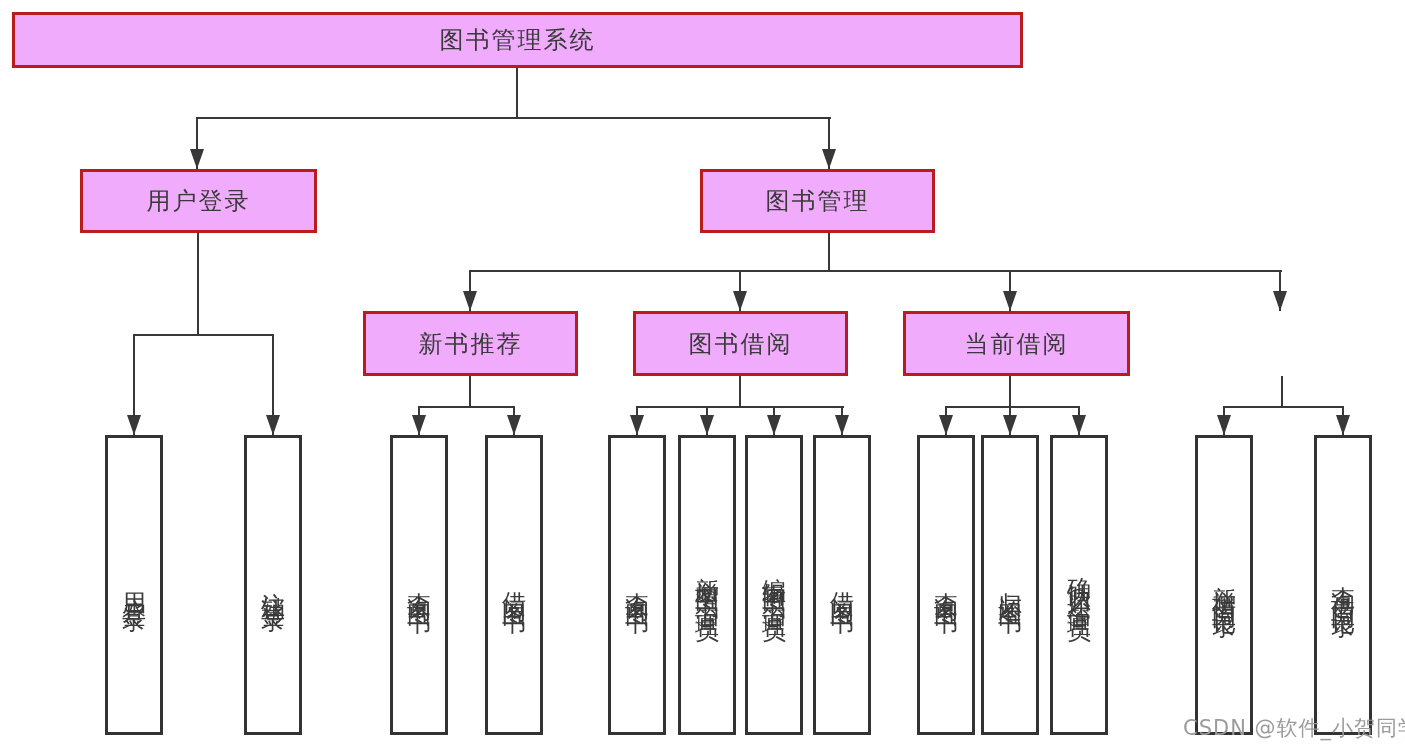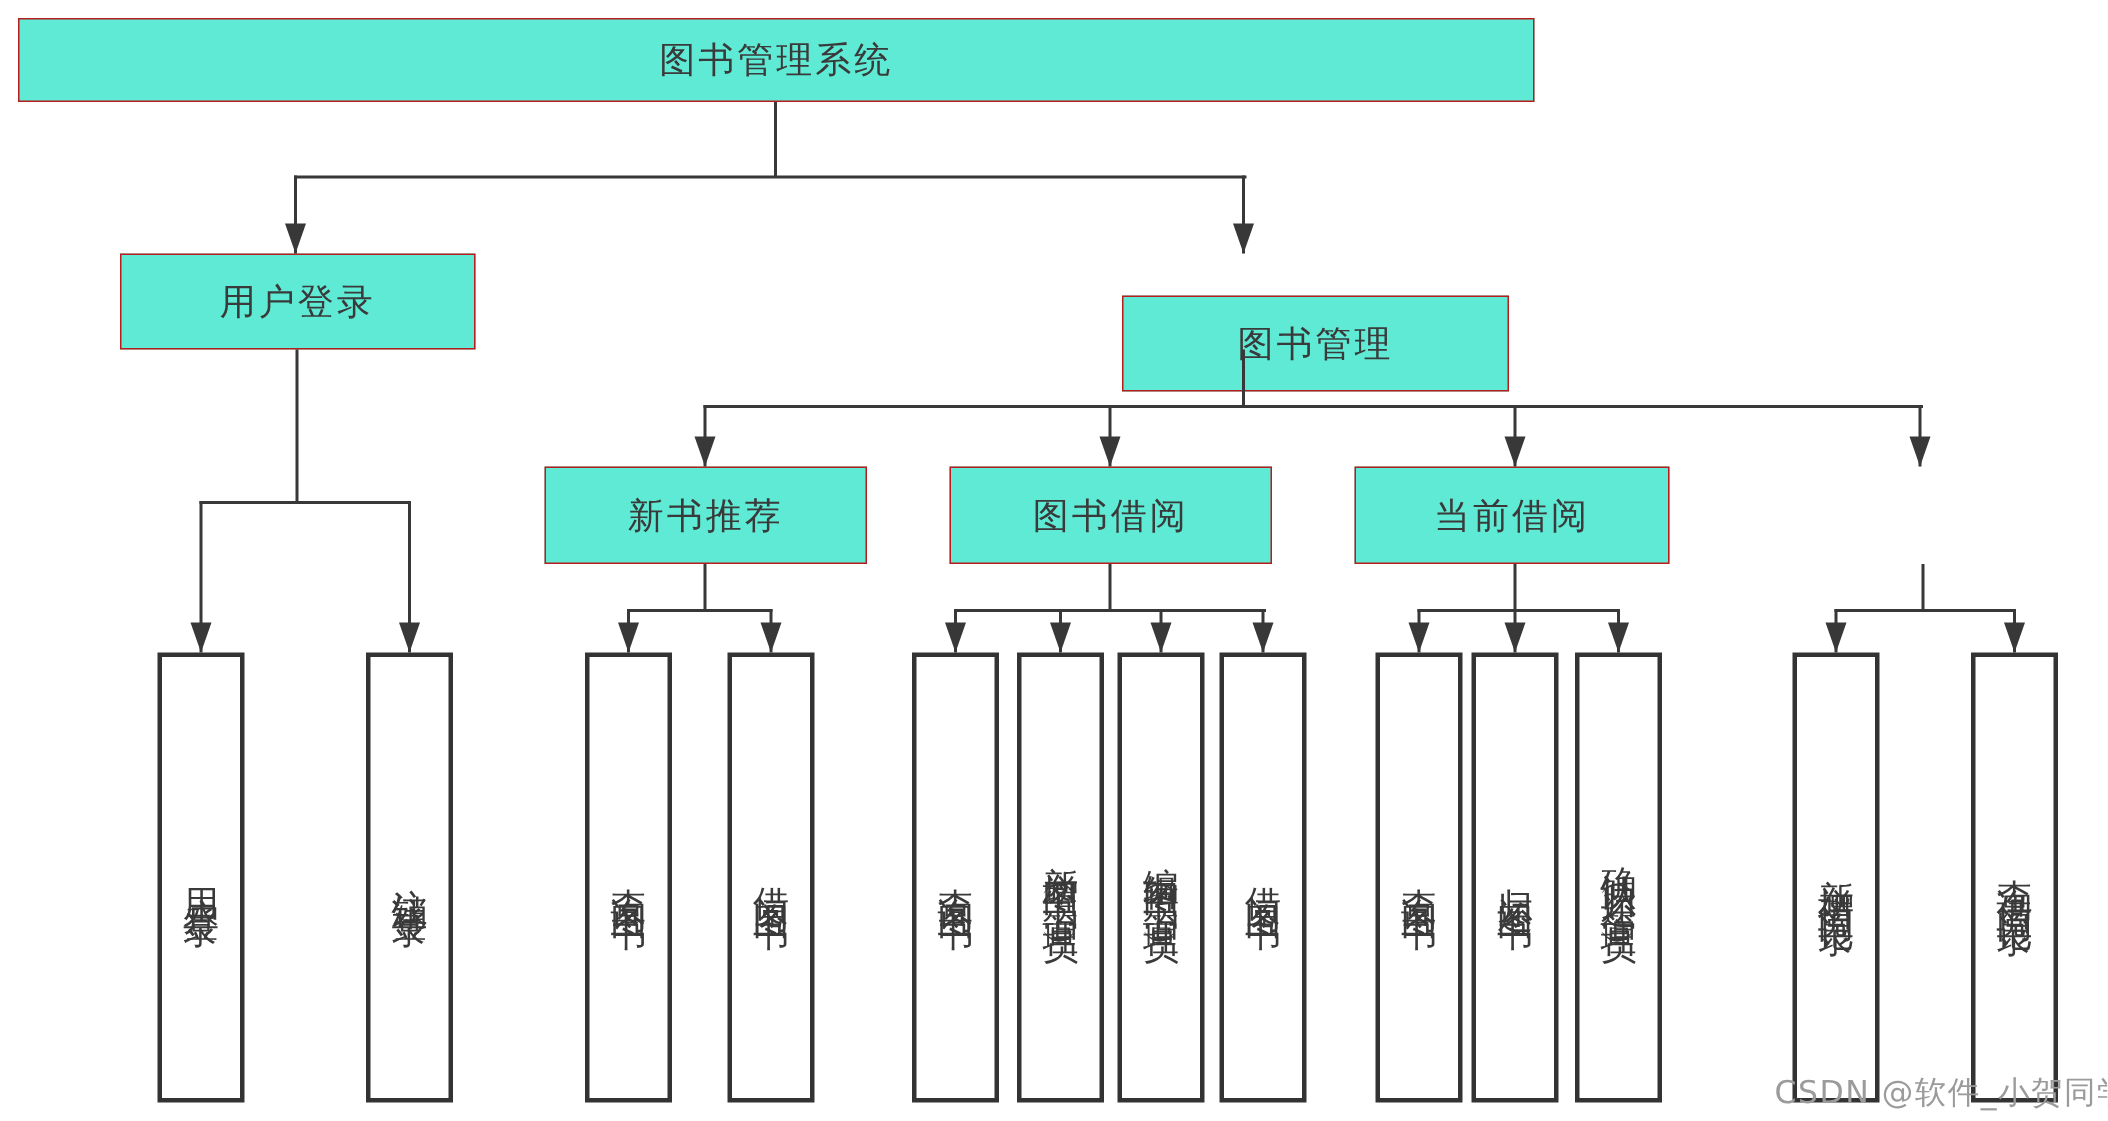--- a/index.html
+++ b/index.html
@@ -3,21 +3,21 @@
 <meta charset="utf-8">
 <style>
   html,body { margin:0; padding:0; background:#ffffff; }
   #canvas {
     position:relative; width:1405px; height:747px;
     background:#ffffff; overflow:hidden;
     font-family:"DejaVu Sans","Liberation Sans",sans-serif;
   }
   .box {
     position:absolute; box-sizing:border-box;
-    background:#5eead4; border:1px solid #b91c1c;
+    background:#f0abfc; border:3px solid #b91c1c;
     display:flex; align-items:center; justify-content:center;
     color:#3a3a3a; font-size:24px; letter-spacing:2px;
     white-space:nowrap;
   }
   .leaf {
     position:absolute; box-sizing:border-box;
     background:#ffffff; border:3px solid #333333;
     display:flex; align-items:center; justify-content:center;
   }
   .leaf span {
@@ -37,25 +37,25 @@
   }
 </style>
 </head>
 <body>
 
 <div id="canvas">
 
   <div class="box" style="left:12px; top:12px; width:1011px; height:56px;">图书管理系统</div>
 
   <div class="box" style="left:80px; top:169px; width:237px; height:64px;">用户登录</div>
-  <div class="box" style="left:748px; top:169px; width:258px; height:64px;margin-top:28px;">图书管理</div>
+  <div class="box" style="left:700px; top:169px; width:235px; height:64px;">图书管理</div>
 
   <div class="box" style="left:363px; top:311px; width:215px; height:65px;">新书推荐</div>
   <div class="box" style="left:633px; top:311px; width:215px; height:65px;text-align:center;">图书借阅</div>
-  <div class="box" style="left:903px; top:311px; width:210px; height:65px;">当前借阅</div>
+  <div class="box" style="left:903px; top:311px; width:227px; height:65px;">当前借阅</div>
 
   <div class="leaf" style="left:105px; top:435px; width:58px; height:300px;">
     <span>用户登录</span>
     </div>
   <div class="leaf" style="left:244px; top:435px; width:58px; height:300px;">
     <span>注销登录</span>
     </div>
 
   <div class="leaf" style="left:390px; top:435px; width:58px; height:300px;">
     <span>查询图书</span>

